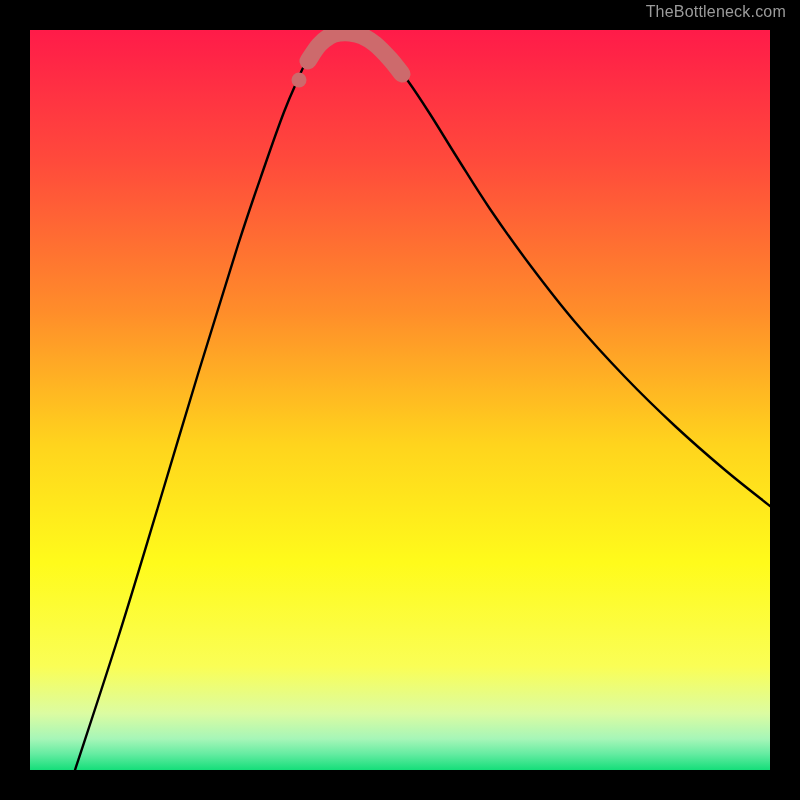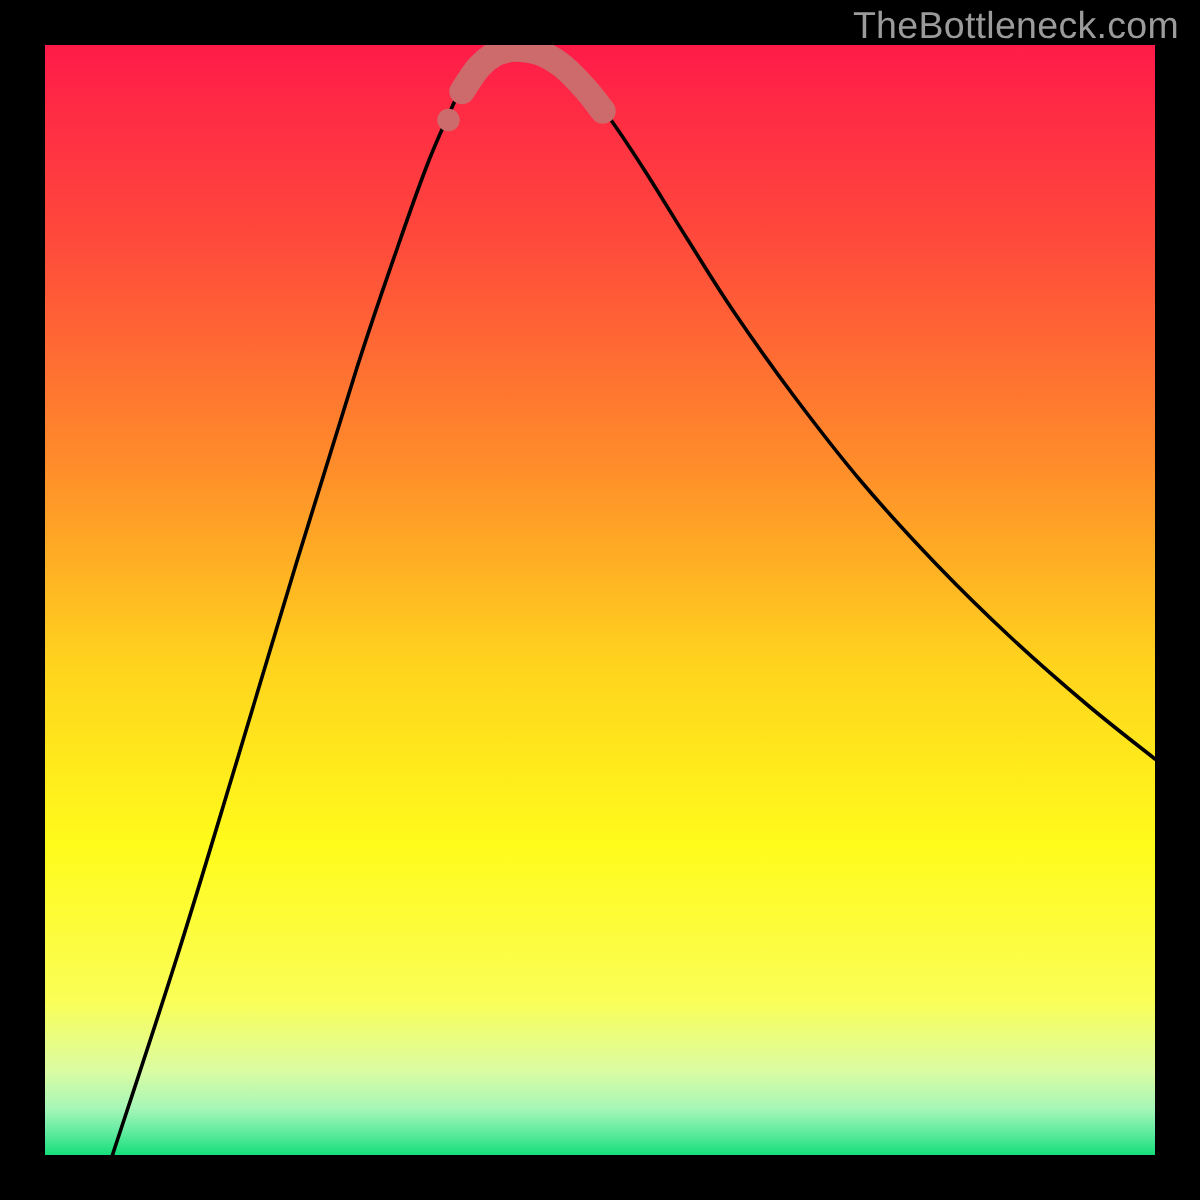--- a/index.html
+++ b/index.html
@@ -15,21 +15,21 @@
     left: 30px;
     top: 30px;
     width: 740px;
     height: 740px;
   }
   .watermark {
     position: absolute;
     color: #9b9b9b;
     font-family: Arial, Helvetica, sans-serif;
     font-weight: 500;
-    font-size: 25px;
+    font-size: 16px;
     letter-spacing: 0.2px;
   }
   svg { display: block; }
 </style>
 </head>
 <body>
 
 <div class="frame">
   <svg id="chart-svg" width="740" height="740" viewBox="0 0 740 740">
     <defs>

